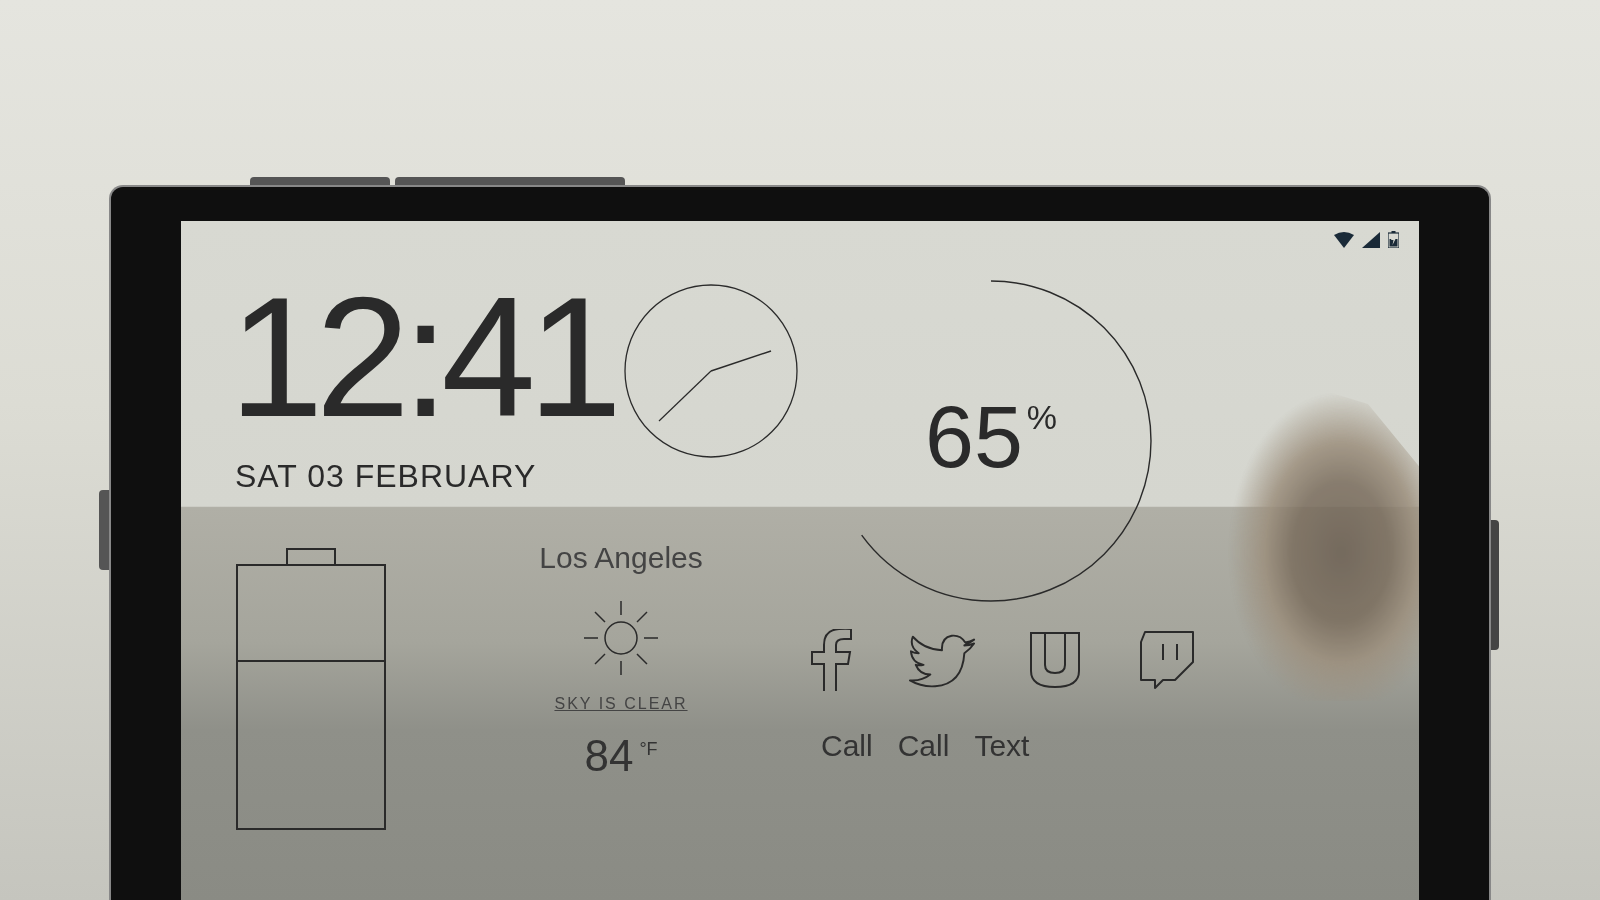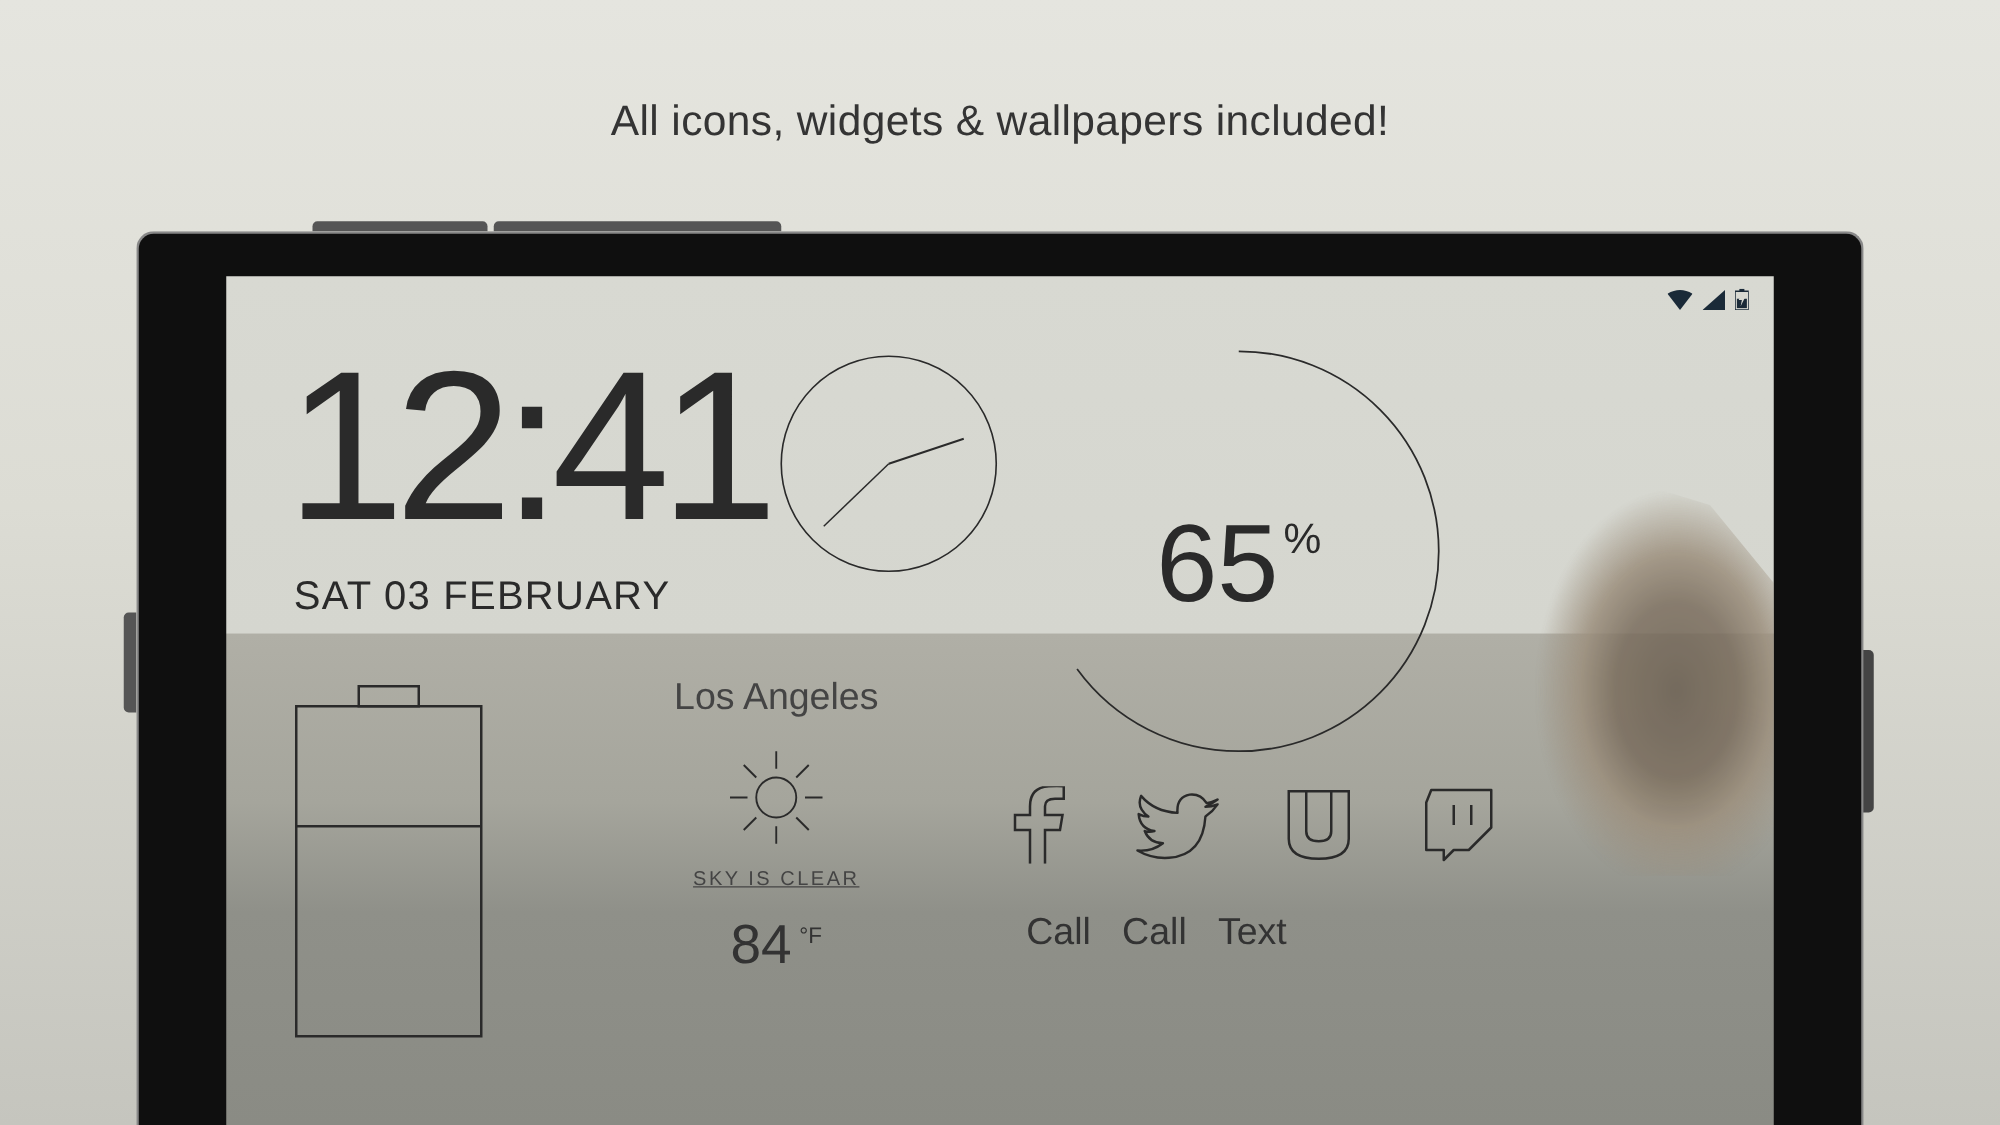--- a/index.html
+++ b/index.html
@@ -75,21 +75,21 @@
   
   .analog {
     position:absolute; left:440px; top:60px; width:180px; height:180px;
   }
 
   
   .ring {
     position:absolute; left:640px; top:50px; width:340px; height:340px;
   }
   .ring-text {
-    position:absolute; left:640px; top:60px; width:340px; height:340px;
+    position:absolute; left:640px; top:46px; width:340px; height:340px;
     display:flex; align-items:center; justify-content:center;
     font-size:88px; font-weight:100; color:#2a2a2a;text-align:right;
   }
   .ring-text .pct { font-size:34px; font-weight:200; margin-left:4px; position:relative; top:-20px; }
 
   
   .battery-widget { position:absolute; left:50px; top:326px; }
 
   
   .weather { position:absolute; left:310px; top:320px; width:260px; text-align:center; }
@@ -103,21 +103,20 @@
   .apps { position:absolute; left:614px; top:408px; display:flex; gap:45px; }
   .app-icon { width:68px; height:62px; display:flex; align-items:center; justify-content:center; }
 
   .shortcuts { position:absolute; left:640px; top:508px; display:flex; gap:25px; }
   .shortcuts .sc { font-size:30px; font-weight:300; color:#333; }
 </style>
 </head>
 <body>
 
 <div class="stage">
-  <div class="headline">All icons, widgets &amp; wallpapers included!</div>
 
   <div class="nub-top-l"></div>
   <div class="nub-top-r"></div>
   <div class="nub-left"></div>
   <div class="nub-right"></div>
 
   <div class="tablet">
     <div class="screen">
       <div class="rock"></div>
 

